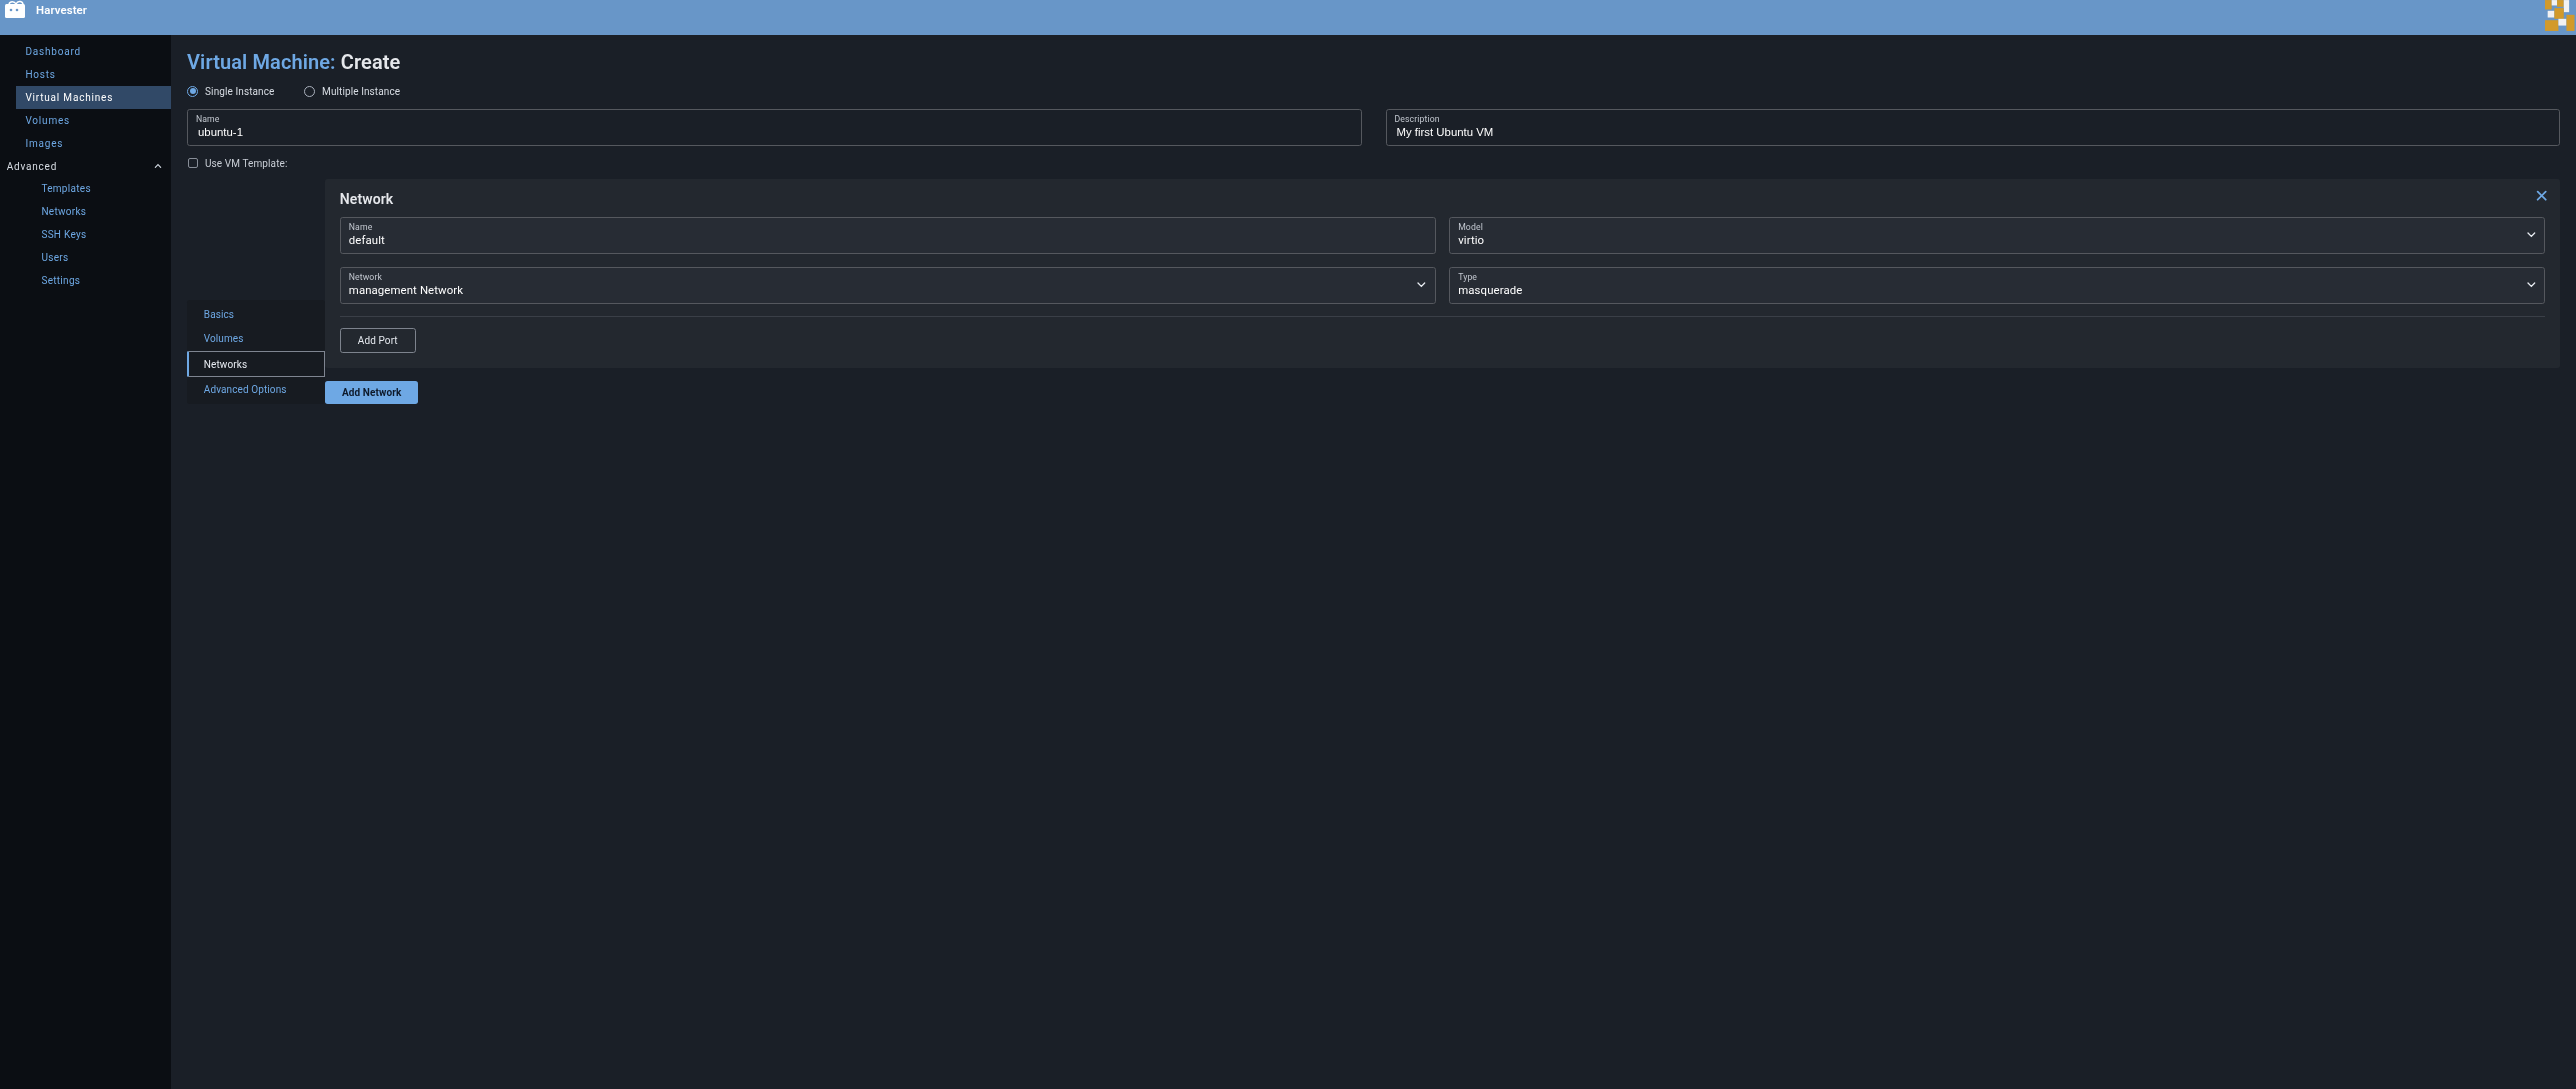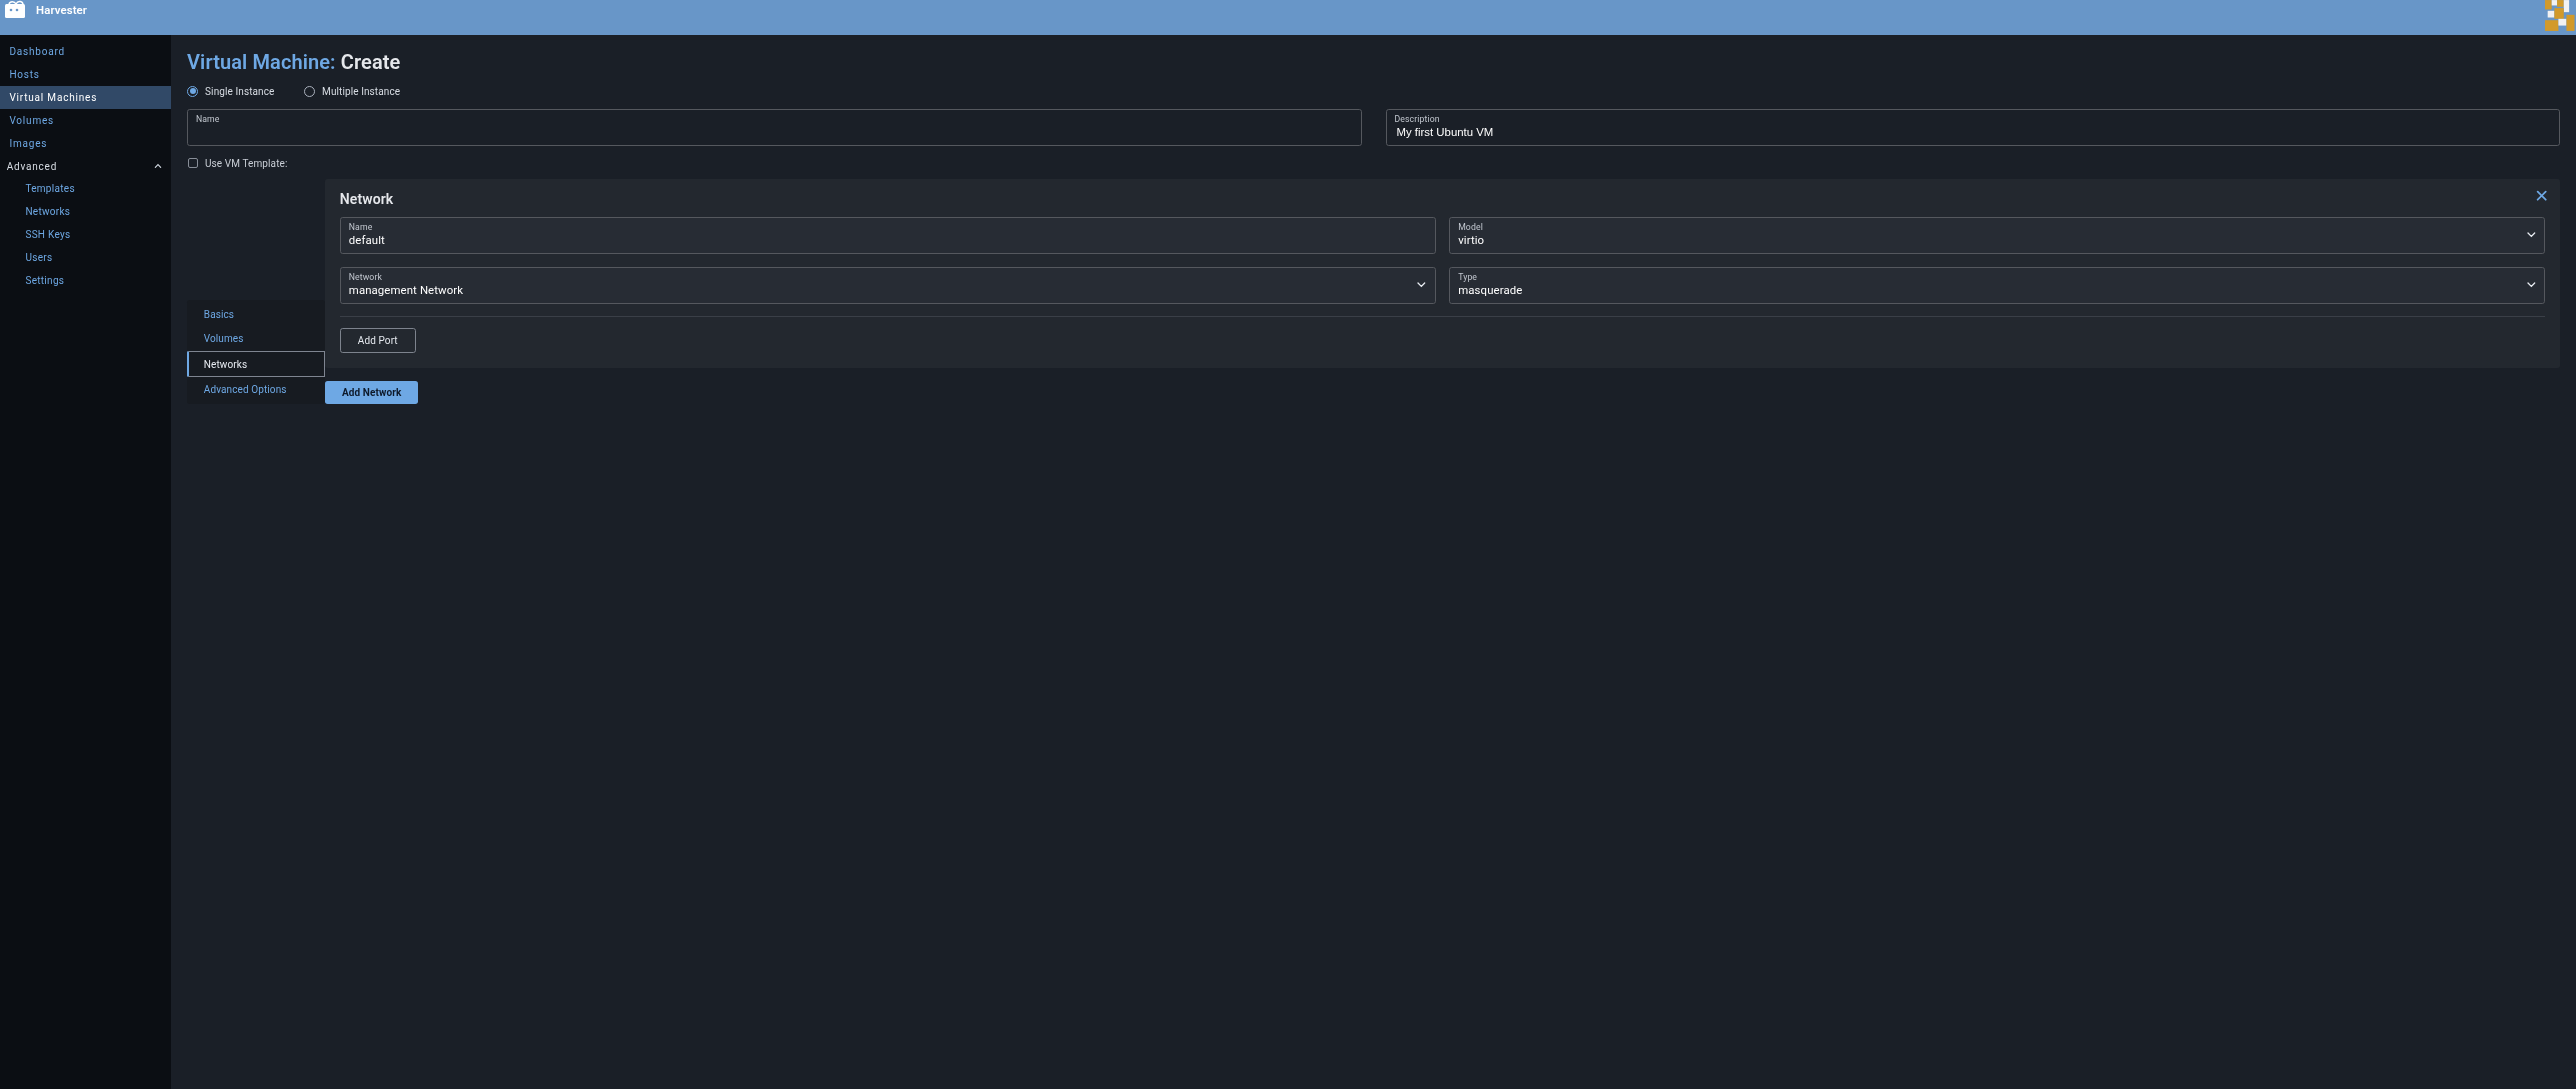--- a/index.html
+++ b/index.html
@@ -24,21 +24,21 @@
     font-family:-apple-system,BlinkMacSystemFont,"Segoe UI",Roboto,Helvetica,Arial,sans-serif;
     font-size:10px;letter-spacing:0.1px;}
   
   .topbar{height:35px;background:var(--bg-header);display:flex;align-items:flex-start;justify-content:space-between;padding:0 0 0 0;}
   .brand{display:flex;align-items:center;gap:6.7px;padding-left:5.4px;font-weight:600;color:#fff;font-size:11.4px;}
   .brand-logo{width:24px;height:20px;display:inline-block;}
   .avatar{width:29.5px;height:31px;margin-right:1.3px;}
   
   .shell{display:flex;min-height:calc(100% - 35px);}
   .sidebar{width:171px;background:var(--bg-sidebar);display:flex;flex-direction:column;padding-top:5.4px;flex:none;}
-  .side-link{display:block;padding:6px 9.4px;color:var(--sidebar-link);text-decoration:none;letter-spacing:0.8px;cursor:pointer;}
+  .side-link{display:block;padding:6px 9.4px;color:var(--sidebar-link);text-decoration:none;letter-spacing:0.8px;cursor:pointer;margin-left:16px;}
   .side-link.active{background:#314967;color:#fff;}
   .side-section{display:flex;align-items:center;justify-content:space-between;padding:5.4px 9.4px 5.4px 6.7px;color:#d8dde4;letter-spacing:0.8px;cursor:pointer;gap:42px;}
   .side-section .chev{color:#cfd6df;}
   .side-sub{padding-left:16px;}
   .side-sub .side-link{letter-spacing:0.3px;}
   
   .main{flex:1;padding:13.4px 16px 27px 16px;}
   h1.page-title{margin:1.3px 0 12px 0;font-size:20px;font-weight:600;}
   h1.page-title .prefix{color:var(--accent);font-weight:600;}
   .radio-row{display:flex;align-items:center;gap:29.5px;margin-bottom:12px;}
@@ -143,20 +143,21 @@
       </label>
       <label class="radio">
         <span class="radio-dot"></span>
         <span>Multiple Instance</span>
       </label>
     </div>
 
     <div class="row2">
       <div class="fld">
         <span class="lbl">Name</span>
+        <input type="text" value="ubuntu-1" style="">
       </div>
       <div class="fld">
         <span class="lbl">Description</span>
         <input type="text" value="My first Ubuntu VM" style="">
       </div>
     </div>
 
     <div class="chk-row">
       <span class="chk"></span>
       <span>Use VM Template:</span>

